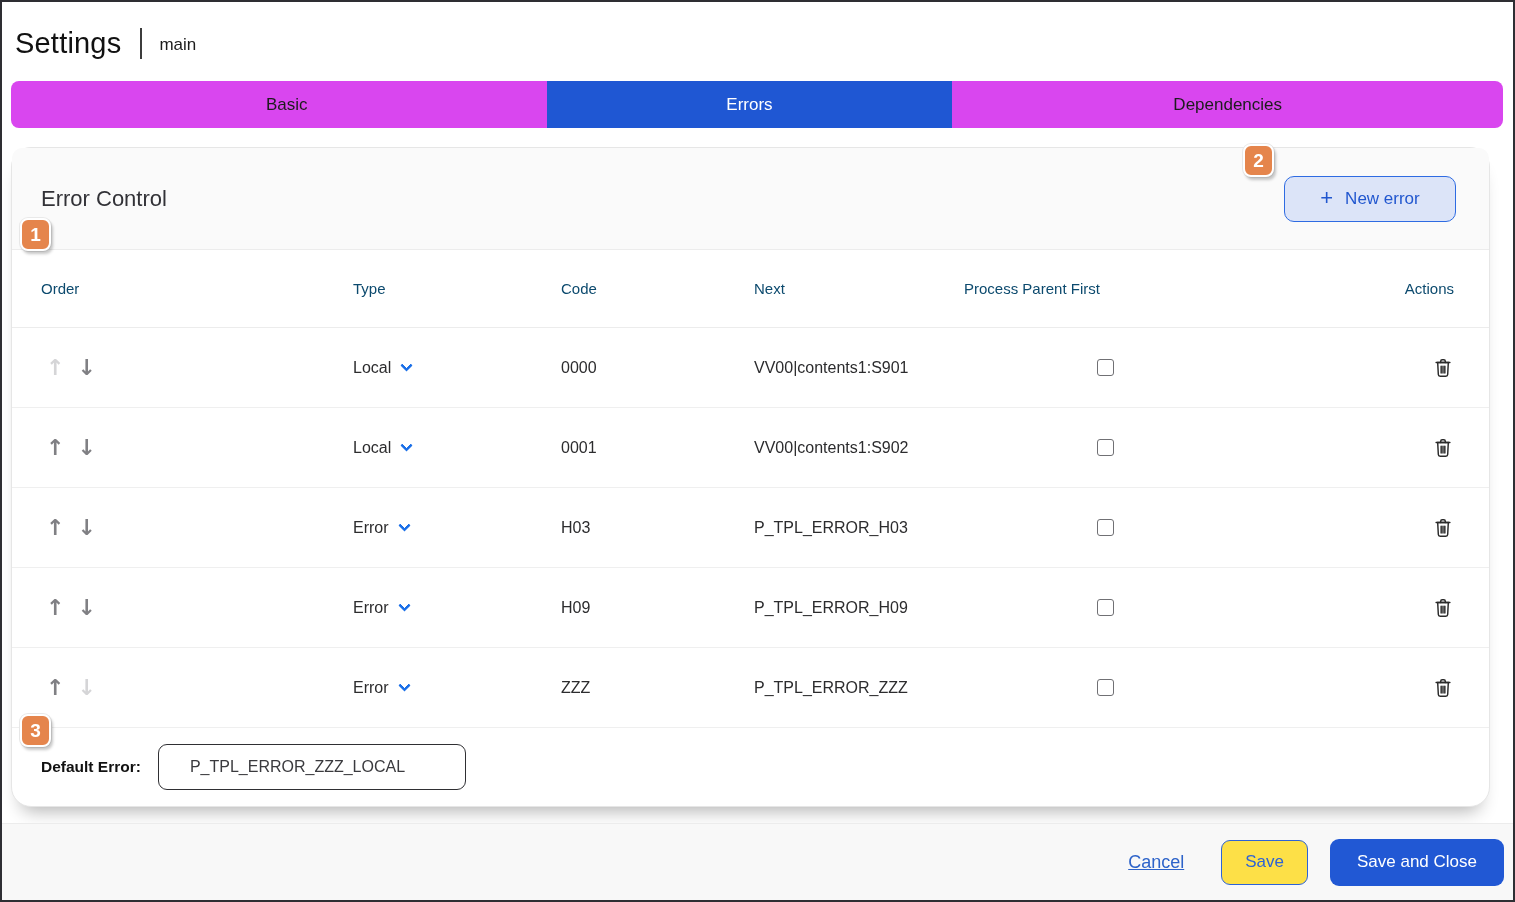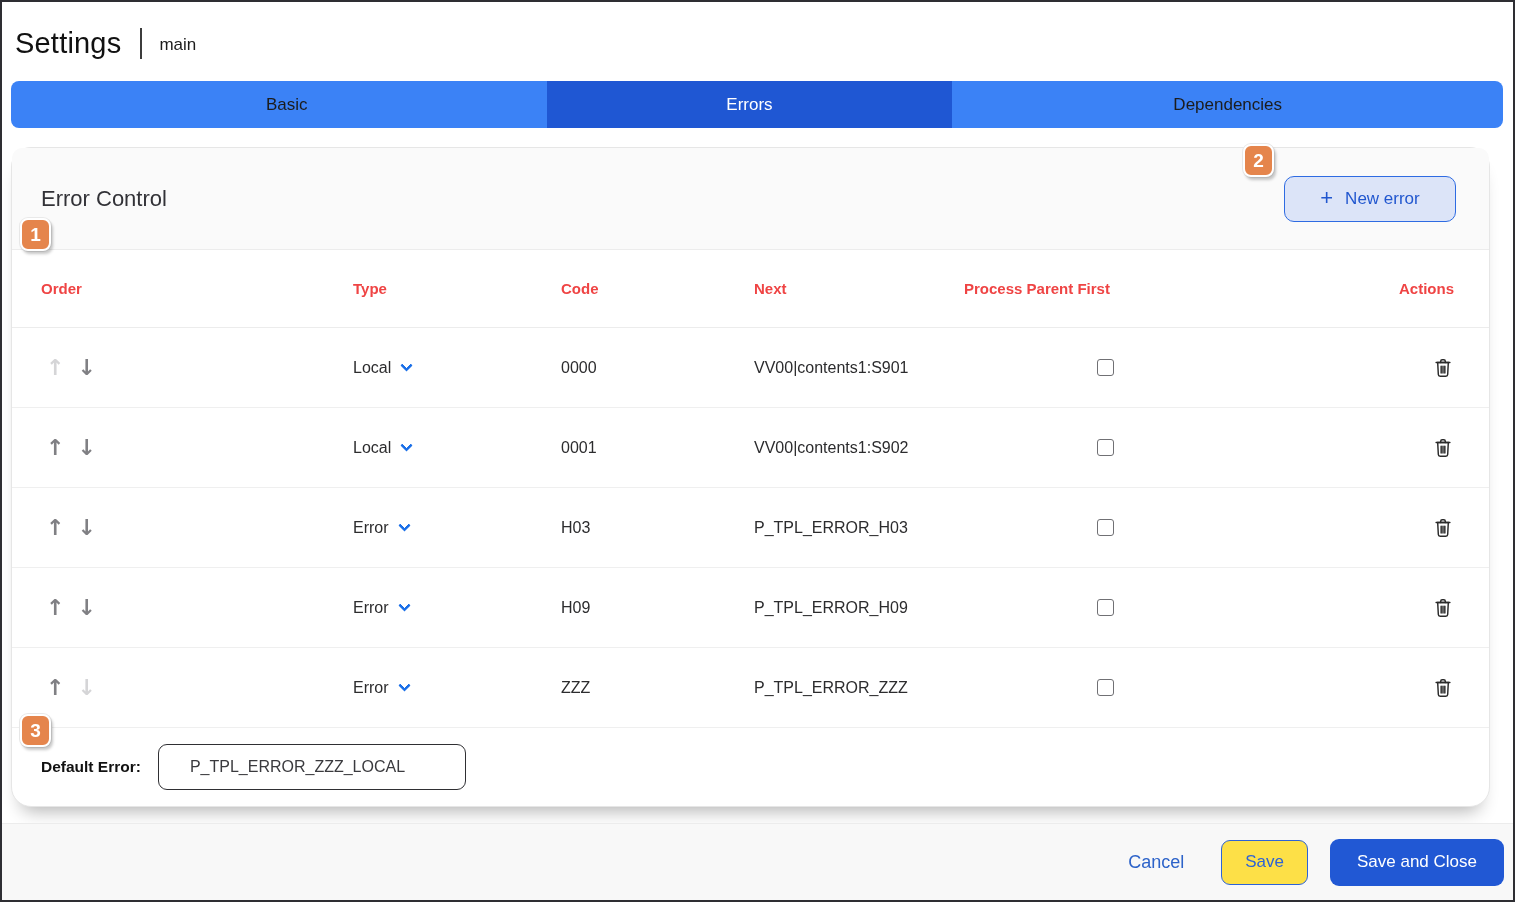--- a/index.html
+++ b/index.html
@@ -25,21 +25,21 @@
     padding-left:13px; padding-top:4px;
   }
   .app-title { font-size:29px; font-weight:500; color:#111; letter-spacing:.2px; }
   .title-divider { width:2px; height:31px; background:#3c3c3c; margin:0 17px 0 19px; }
   .app-subtitle { font-size:17px; color:#1c1c1c; padding-top:2px; }
 
   
   .tabs {
     margin:0 10px 0 9px;
     height:47px;
-    background:#3b82f6;
+    background:#d946ef;
     border-radius:8px;
     overflow:hidden;
     display:flex;
     padding-left:16px;
   }
   .tab {
     display:flex; align-items:center; justify-content:center;
     font-size:17px; color:#1c1c1c; cursor:pointer;
   }
   .tab-basic { flex:0 0 35.2%; }
@@ -78,21 +78,21 @@
   .new-error-btn .plus { font-size:22px; font-weight:400; line-height:1; margin-top:-2px; }
 
   
   .grid-row {
     display:grid;
     grid-template-columns:312px 208px 193px 210px 282px 1fr;
     padding:0 35px 0 29px;
     align-items:center;
   }
   .thead { height:78px; border-bottom:1px solid #ececec; }
-  .thead .th { font-size:15px; font-weight:700; color:#ef4444; }
+  .thead .th { font-size:15px; font-weight:400; color:#0c4a6e; }
   .th-actions { text-align:right; }
   .trow { height:80px; border-bottom:1px solid #efefef; }
   .trow:last-of-type { border-bottom:1px solid #ececec; }
   .cell { font-size:16px; color:#2c2c2e; }
 
   .order-cell { display:flex; align-items:center; gap:13px; padding-left:5px; }
   .arrow-btn {
     background:none; border:none; cursor:pointer;
     font-size:22px; font-weight:700; color:#808084;
     font-family:"DejaVu Sans", sans-serif;
@@ -146,20 +146,21 @@
     height:77px;
     background:#f8f8f8;
     border-top:1px solid #ececec;
     display:flex; align-items:center; justify-content:flex-end;
     padding-right:9px; gap:22px;
   }
   .cancel-btn {
     background:none; border:none; cursor:pointer;
     font-size:18px; color:#2d63c9; font-family:inherit;
     margin-right:15px;
+    text-decoration:underline;
   }
   .save-btn {
     height:45px; padding:0 23px;
     background:#fde047;
     border:1px solid #2d63d6;
     border-radius:9px;
     font-size:17px; color:#2d63d6; font-family:inherit;
     cursor:pointer;
   }
   .save-close-btn {

